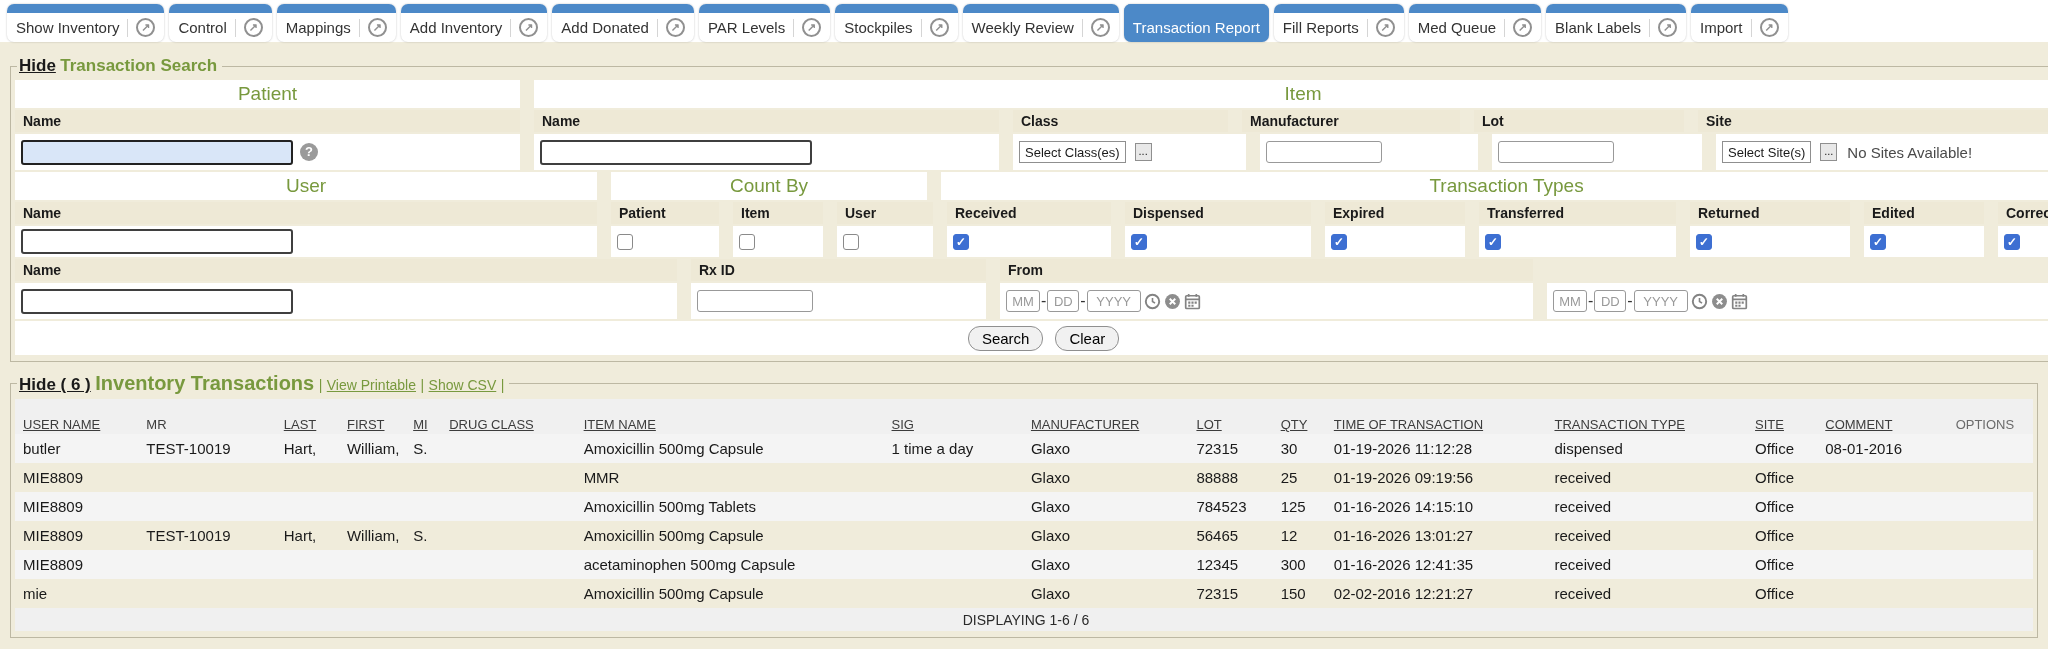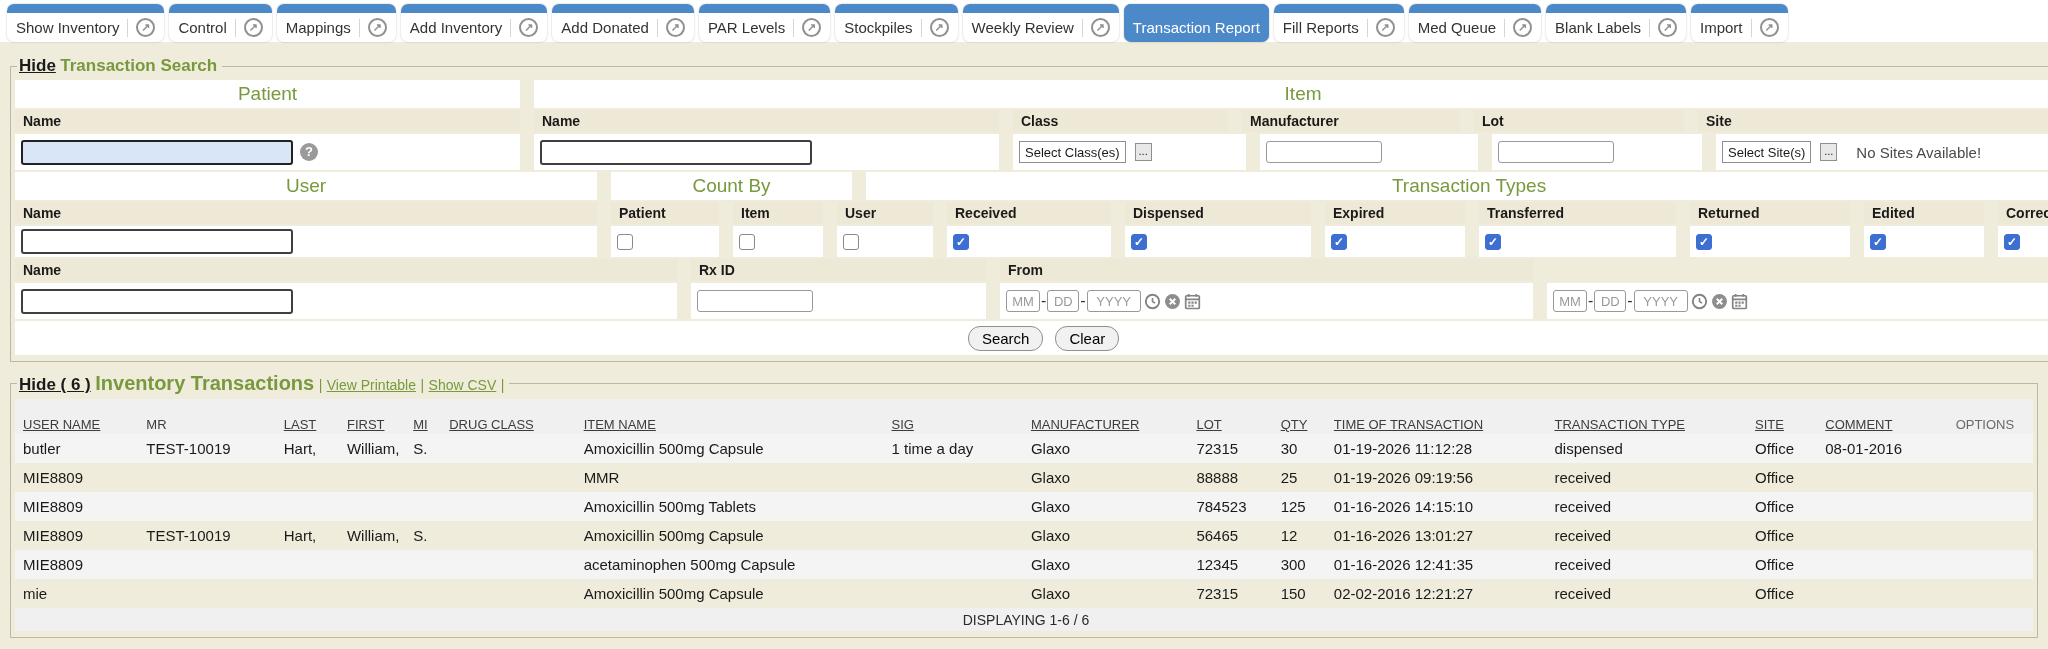--- a/index.html
+++ b/index.html
@@ -39,21 +39,21 @@
   .sec { background:#fff; color:#78993e; font-size:19px; text-align:center; height:28px; line-height:28px; }
   .lab { background:#eee9d6; font-weight:bold; font-size:14px; padding:3px 0 2px 8px; height:22px; }
   .inp { background:#fff; height:36px; display:flex; align-items:center; padding-left:6px; gap:7px; }
   .inp.short { height:31px; }
 
   .txt-input { border:2px solid #3f3f3f; border-radius:3px; background:#fff; height:25px; width:272px; }
   .txt-input.focused { background:#d9e6f8; border-color:#222; }
   .mini-input { border:1px solid #999; border-radius:3px; background:#fff; height:22px; width:116px; }
   .sel-box { border:1px solid #8f8f8f; background:#fff; font-size:13px; padding:2px 5px; height:22px; line-height:17px; }
   .dots-btn { border:1px solid #8f8f8f; background:#e8e8e8; font-size:11px; width:17px; height:18px; line-height:14px; text-align:center; margin-left:2px; cursor:pointer; }
-  .plain-note { font-size:15px; color:#4a4a4a; margin-left:12px; }
+  .plain-note { font-size:15px; color:#4a4a4a; margin-left:3px; }
 
   .help-icon { width:18px; height:18px; border-radius:50%; background:#9a9a9a; color:#fff; font-weight:bold;
     font-size:13px; line-height:18px; text-align:center; display:inline-block; cursor:pointer; }
 
   .cb { width:16px; height:16px; border:1px solid #8a8a8a; border-radius:3px; background:#fff; display:inline-block; position:relative; cursor:pointer; }
   .cb.checked { background:#3d6fd2; border-color:#3d6fd2; }
   .cb.checked::after { content:"✓"; color:#fff; font-size:12px; font-weight:bold; position:absolute; left:2px; top:0px; }
 
   .date-box { border:1px solid #999; border-radius:3px; height:22px; color:#9a9a9a; font-size:13px;
     display:inline-flex; align-items:center; justify-content:center; background:#fff; }
@@ -225,21 +225,21 @@
       </div>
       <div class="cell inp grow">
         <span class="sel-box">Select Site(s)</span>
           <span class="dots-btn">...</span>
         <span class="plain-note">No Sites Available!</span>
       </div>
     </div>
 
     <div class="srow">
       <div class="cell sec" style="width:582px">User</div>
-      <div class="cell sec" style="width:241px">Count By</div>
+      <div class="cell sec" style="width:316px">Count By</div>
       <div class="cell sec grow">Transaction Types</div>
     </div>
 
     <div class="srow">
       <div class="cell lab" style="width:582px">Name</div>
       <div class="cell lab" style="width:108px">Patient</div>
       <div class="cell lab" style="width:90px">Item</div>
       <div class="cell lab" style="width:96px">User</div>
       <div class="cell lab" style="width:164px">Received</div>
       <div class="cell lab" style="width:186px">Dispensed</div>

